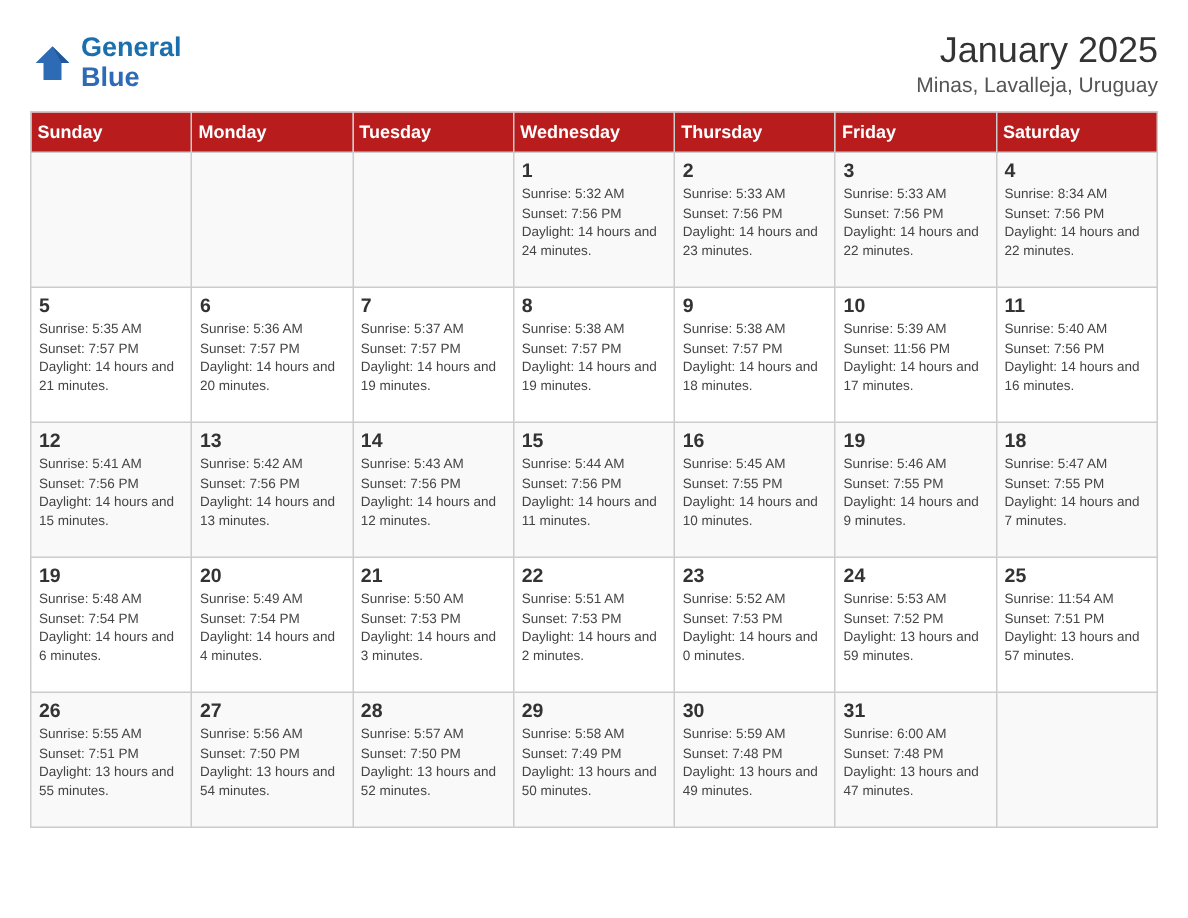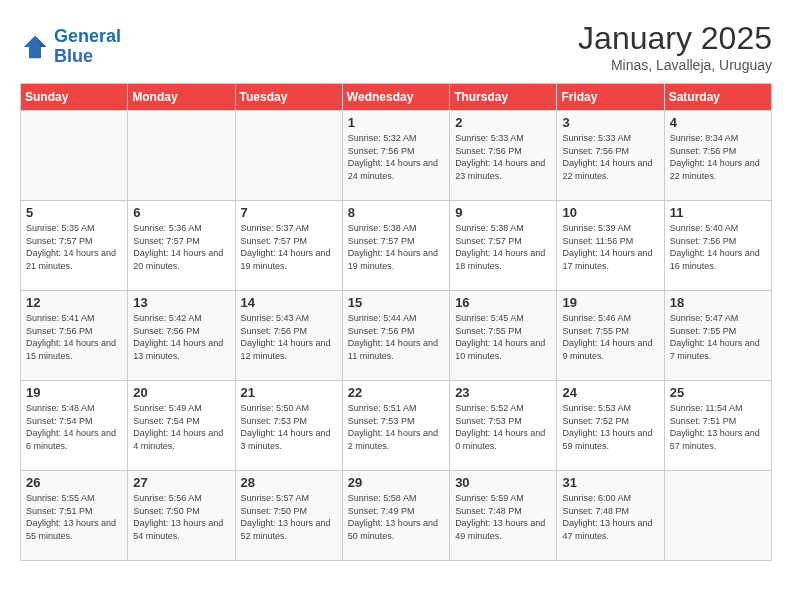--- a/index.html
+++ b/index.html
@@ -31,35 +31,35 @@
       color: #1a6fad;
     }
     .logo-icon {
       width: 30px;
       height: 30px;
     }
     .title-block {
       text-align: right;
     }
     .month-title {
-      font-size: 32px;
+      font-size: 24px;
       font-weight: normal;
       color: #333;
     }
     .subtitle {
       font-size: 14px;
       color: #555;
     }
     table {
       width: 100%;
       border-collapse: collapse;
       table-layout: fixed;
     }
     thead tr {
-      background-color: #ef4444;
+      background-color: #b91c1c;
       color: #fff;
     }
     thead th {
       padding: 6px 4px;
       font-size: 12px;
       font-weight: bold;
       text-align: left;
       border: 1px solid #ccc;
     }
     tbody tr {

